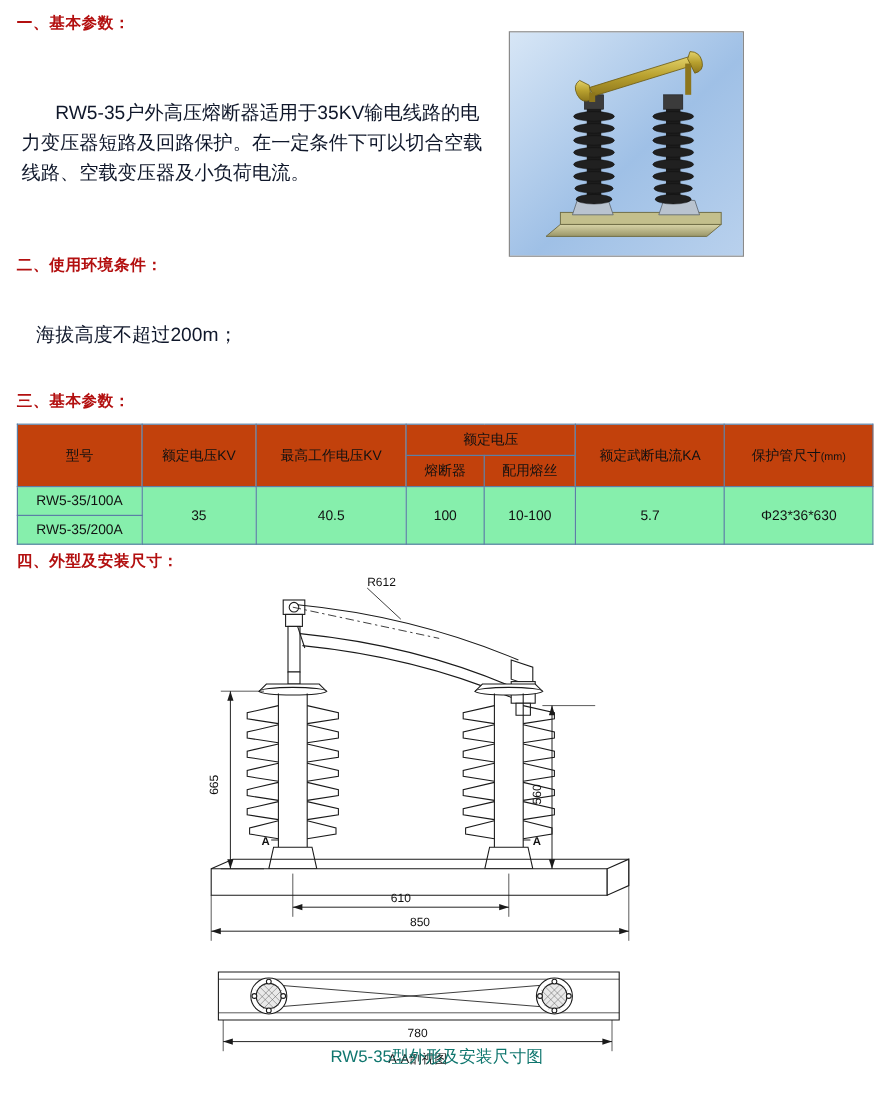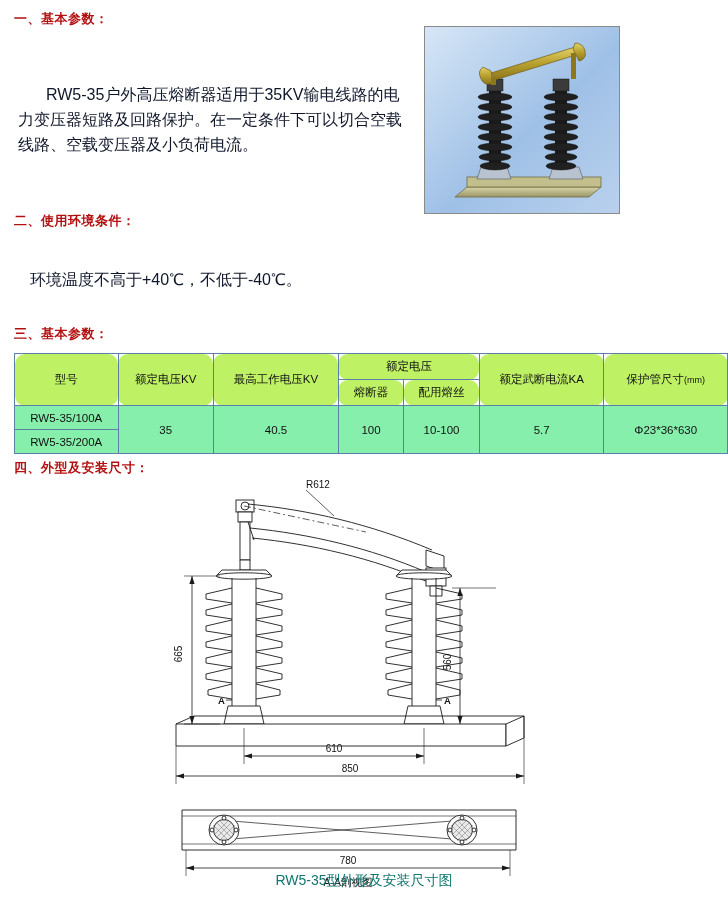--- a/index.html
+++ b/index.html
@@ -66,23 +66,22 @@
   .param-table td, .param-table th {
     border: 1px solid #5b7fa6;
     text-align: center;
     vertical-align: middle;
     font-weight: normal;
     padding: 2px 4px;
     color: #111;
     background: #86efac;
   }
   .param-table thead td, .param-table thead th {
-    background: #bef264;
+    background: #c2410c;
     font-size: 11.5px;
-    border-radius: 10px;
   }
   .param-table .unit-small { font-size: 9px; }
   .hrow td { height: 21px; }
   .brow td { height: 19px; }
 
   
   #drawing {
     position: absolute;
     left: 120px;
     top: 472px;
@@ -108,21 +107,21 @@
 
 <div class="section-heading" id="h2">二、使用环境条件：</div>
 
 <div class="section-heading" id="h3">三、基本参数：</div>
 
 <div class="section-heading" id="h4">四、外型及安装尺寸：</div>
 
 <div class="para" id="p-intro">RW5-35户外高压熔断器适用于35KV输电线路的电力变压器短路及回路保护。在一定条件下可以切合空载线路、空载变压器及小负荷电流。</div>
 
 <div class="para" id="p-env">
-  <div>环境温度不高于+40℃，不低于-40℃。</div>
+  <div>海拔高度不超过200m；</div>
 </div>
 
 <div class="photo-frame">
   <svg width="194" height="186" viewBox="0 0 194 186">
     <defs>
       <linearGradient id="bgG" x1="0" y1="0" x2="1" y2="1">
         <stop offset="0%" stop-color="#d7e6f6"></stop>
         <stop offset="55%" stop-color="#9fc0e6"></stop>
         <stop offset="100%" stop-color="#b9d1ed"></stop>
       </linearGradient>

